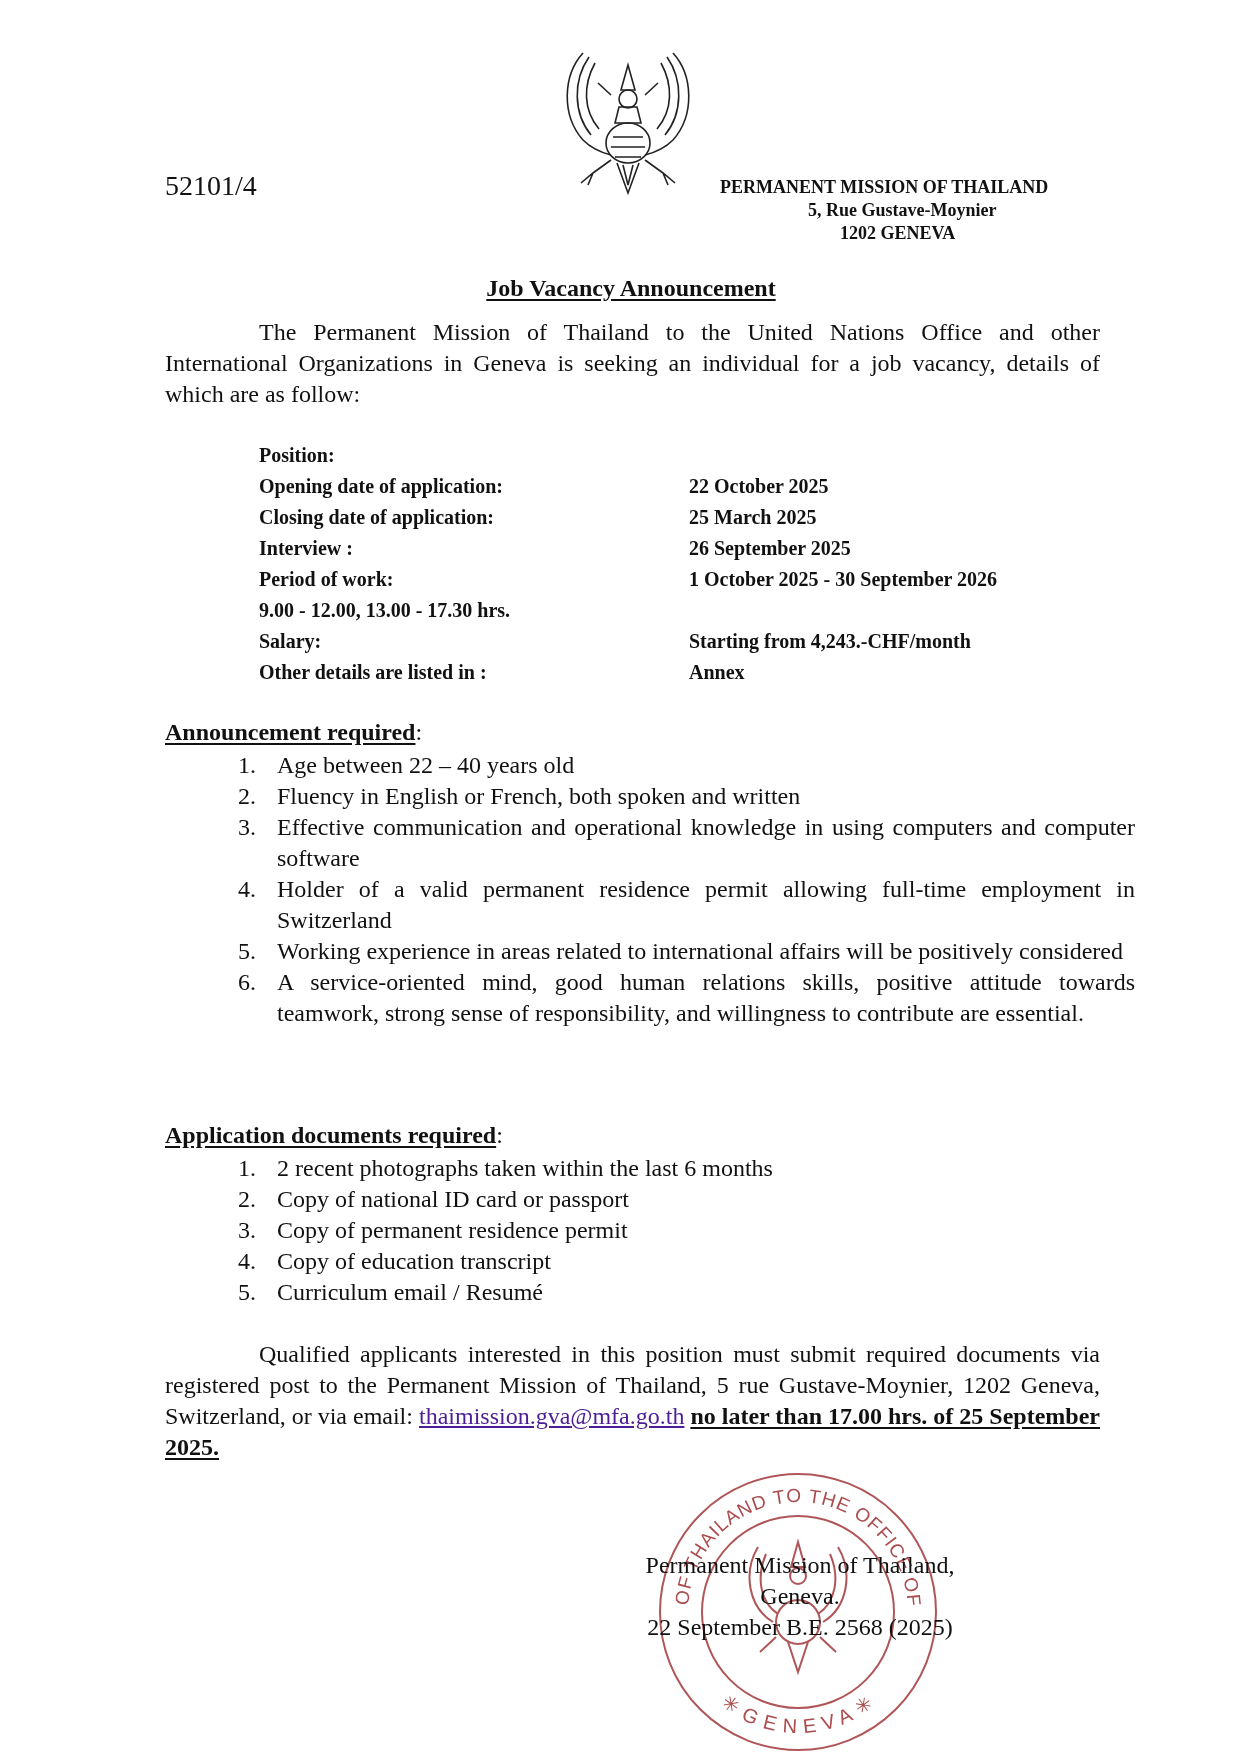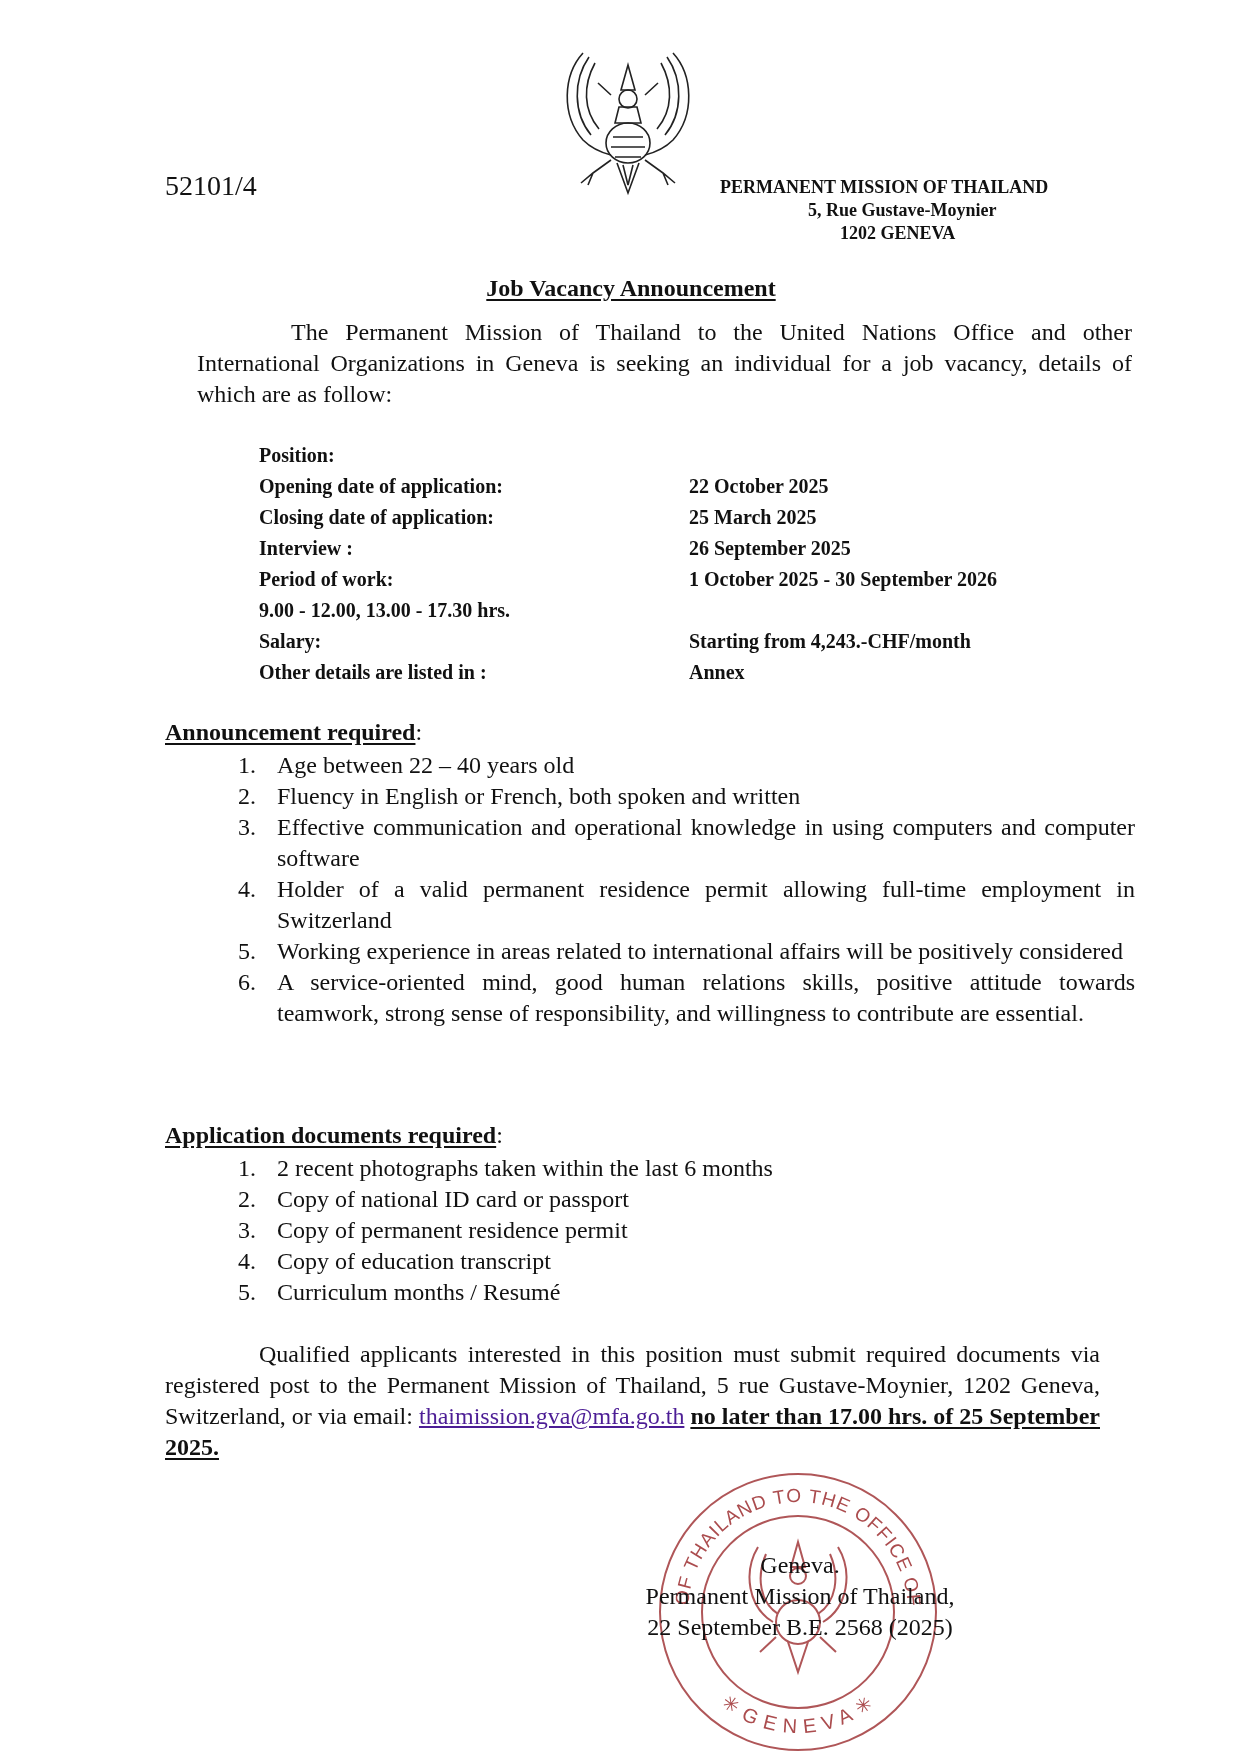--- a/index.html
+++ b/index.html
@@ -14,21 +14,21 @@
   #letterhead .l1 { display:block; }
   #letterhead .l2 { display:block; padding-left: 88px; }
   #letterhead .l3 { display:block; padding-left: 120px; }
 
   
   #doc-title { left: 0; width: 1262px; top: 275px; text-align: center; font-weight: bold; font-size: 24px;
                text-decoration: underline; text-underline-offset: 3px; }
 
   
   .para { left: 165px; width: 935px; font-size: 24px; line-height: 31px; text-align: justify; }
-  #intro { top: 317px; text-indent: 94px; margin-left: 32px; }
+  #intro { top: 317px; text-indent: 94px; }
 
   
   #details { left: 259px; top: 440px; font-weight: bold; font-size: 20px; }
   #details .row { display: flex; height: 31px; line-height: 31px; }
   #details .k { width: 430px; }
   #details .v { white-space: nowrap; }
 
   
   .section-h { left: 165px; font-weight: bold; font-size: 24px; }
   .section-h u { text-underline-offset: 3px; }
@@ -167,21 +167,21 @@
   <div class="item">
       <span class="num">3.</span>
       <span class="txt">Copy of permanent residence permit</span>
     </div>
   <div class="item">
       <span class="num">4.</span>
       <span class="txt">Copy of education transcript</span>
     </div>
   <div class="item">
       <span class="num">5.</span>
-      <span class="txt">Curriculum months / Resumé</span>
+      <span class="txt">Curriculum email / Resumé</span>
     </div>
 </div>
 
 <div class="abs para" id="closing"><span>Qualified applicants interested in this position must submit required documents via registered post to the Permanent Mission of Thailand, 5 rue Gustave-Moynier, 1202 Geneva, Switzerland, or via email: </span><a>thaimission.gva@mfa.go.th</a> <span class="deadline">no later than 17.00 hrs. of 25 September 2025.</span></div>
 
 <svg class="abs" id="stamp" viewBox="0 0 300 300">
   <defs>
     <path id="stampArcTop" d="M 40 150 A 110 110 0 1 1 260 150"></path>
     <path id="stampArcBottom" d="M 62 170 A 90 90 0 0 0 238 170"></path>
   </defs>
@@ -199,16 +199,16 @@
   </g>
   <text fill="#a2393b" font-family="Liberation Sans, DejaVu Sans, sans-serif" font-size="19" opacity="0.9" letter-spacing="1">
     <textPath href="#stampArcTop" startOffset="50%" text-anchor="middle"><tspan>PERMANENT MISSION OF THAILAND TO THE OFFICE OF THE UNITED NATIONS</tspan></textPath>
   </text>
   <text fill="#a2393b" font-family="Liberation Sans, DejaVu Sans, sans-serif" font-size="20" opacity="0.9" letter-spacing="2">
     <textPath href="#stampArcBottom" startOffset="50%" text-anchor="middle"><tspan dy="30">✳GENEVA✳</tspan></textPath>
   </text>
 </svg>
 
 <div class="abs" id="signature">
+  <div>Permanent Mission of Thailand,</div>
   <div>Geneva.</div>
-  <div>Permanent Mission of Thailand,</div>
   <div>22 September B.E. 2568 (2025)</div>
 </div>
 
 </body></html>

